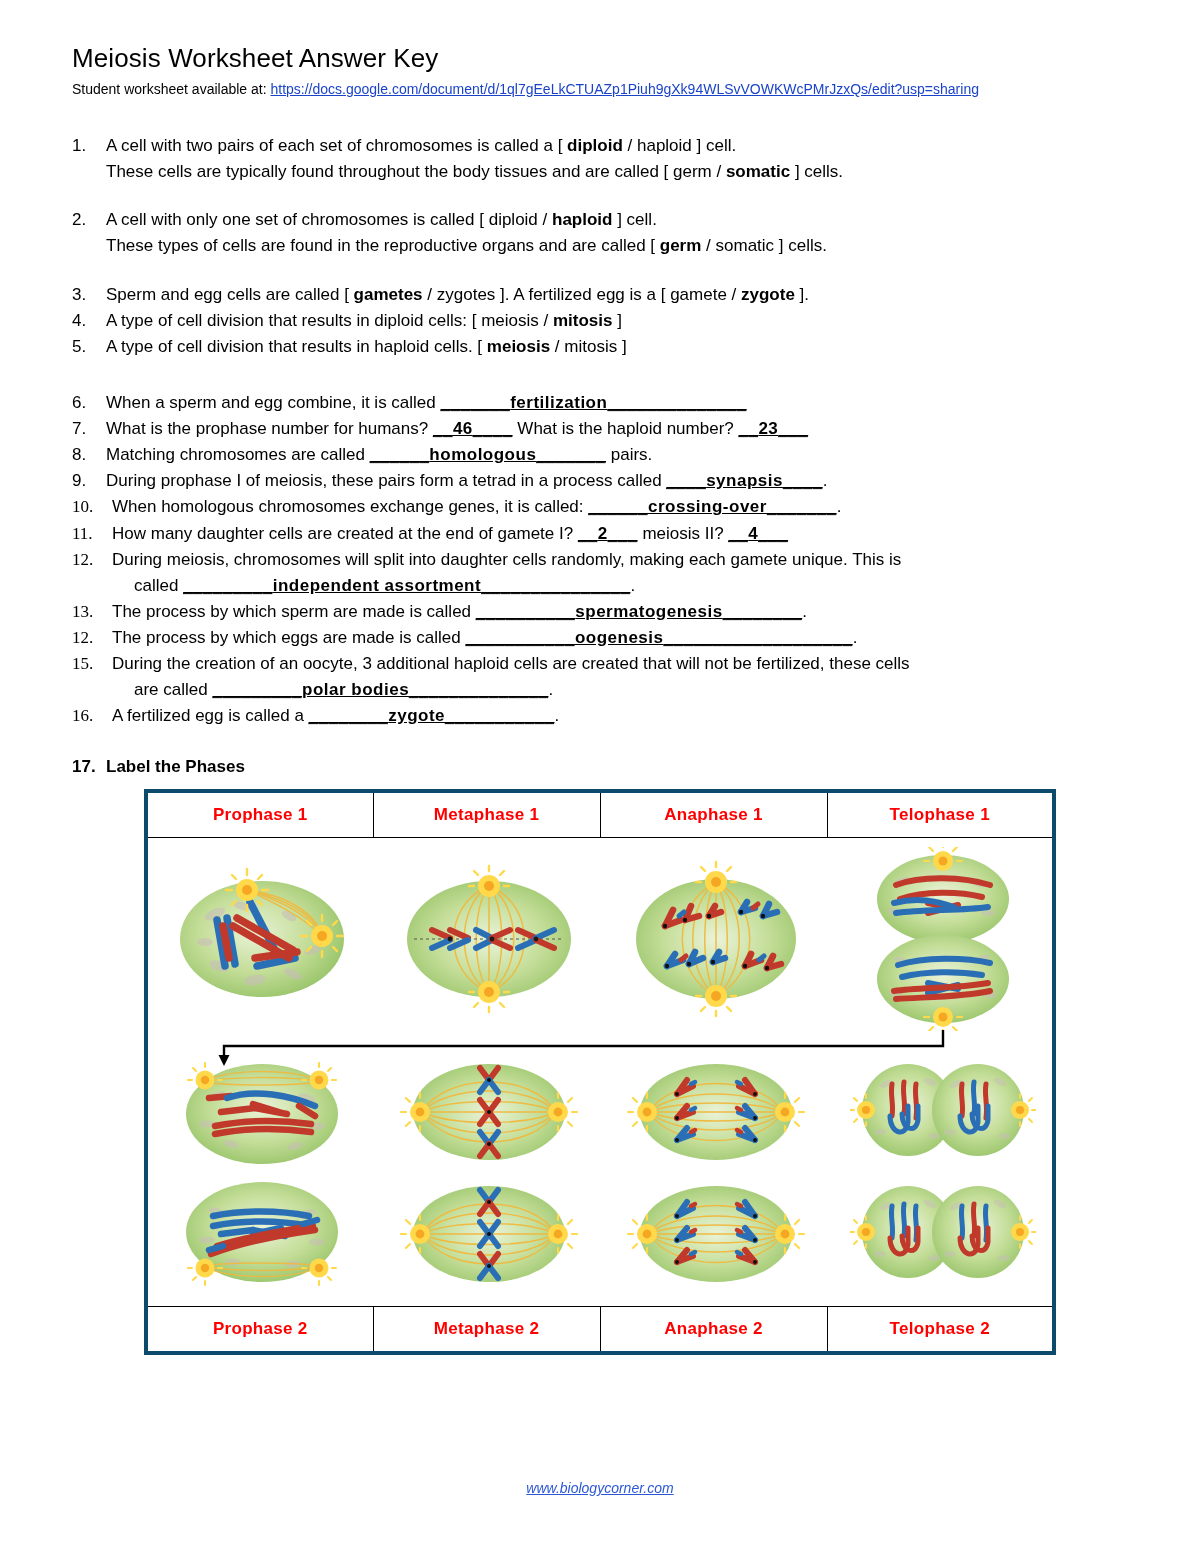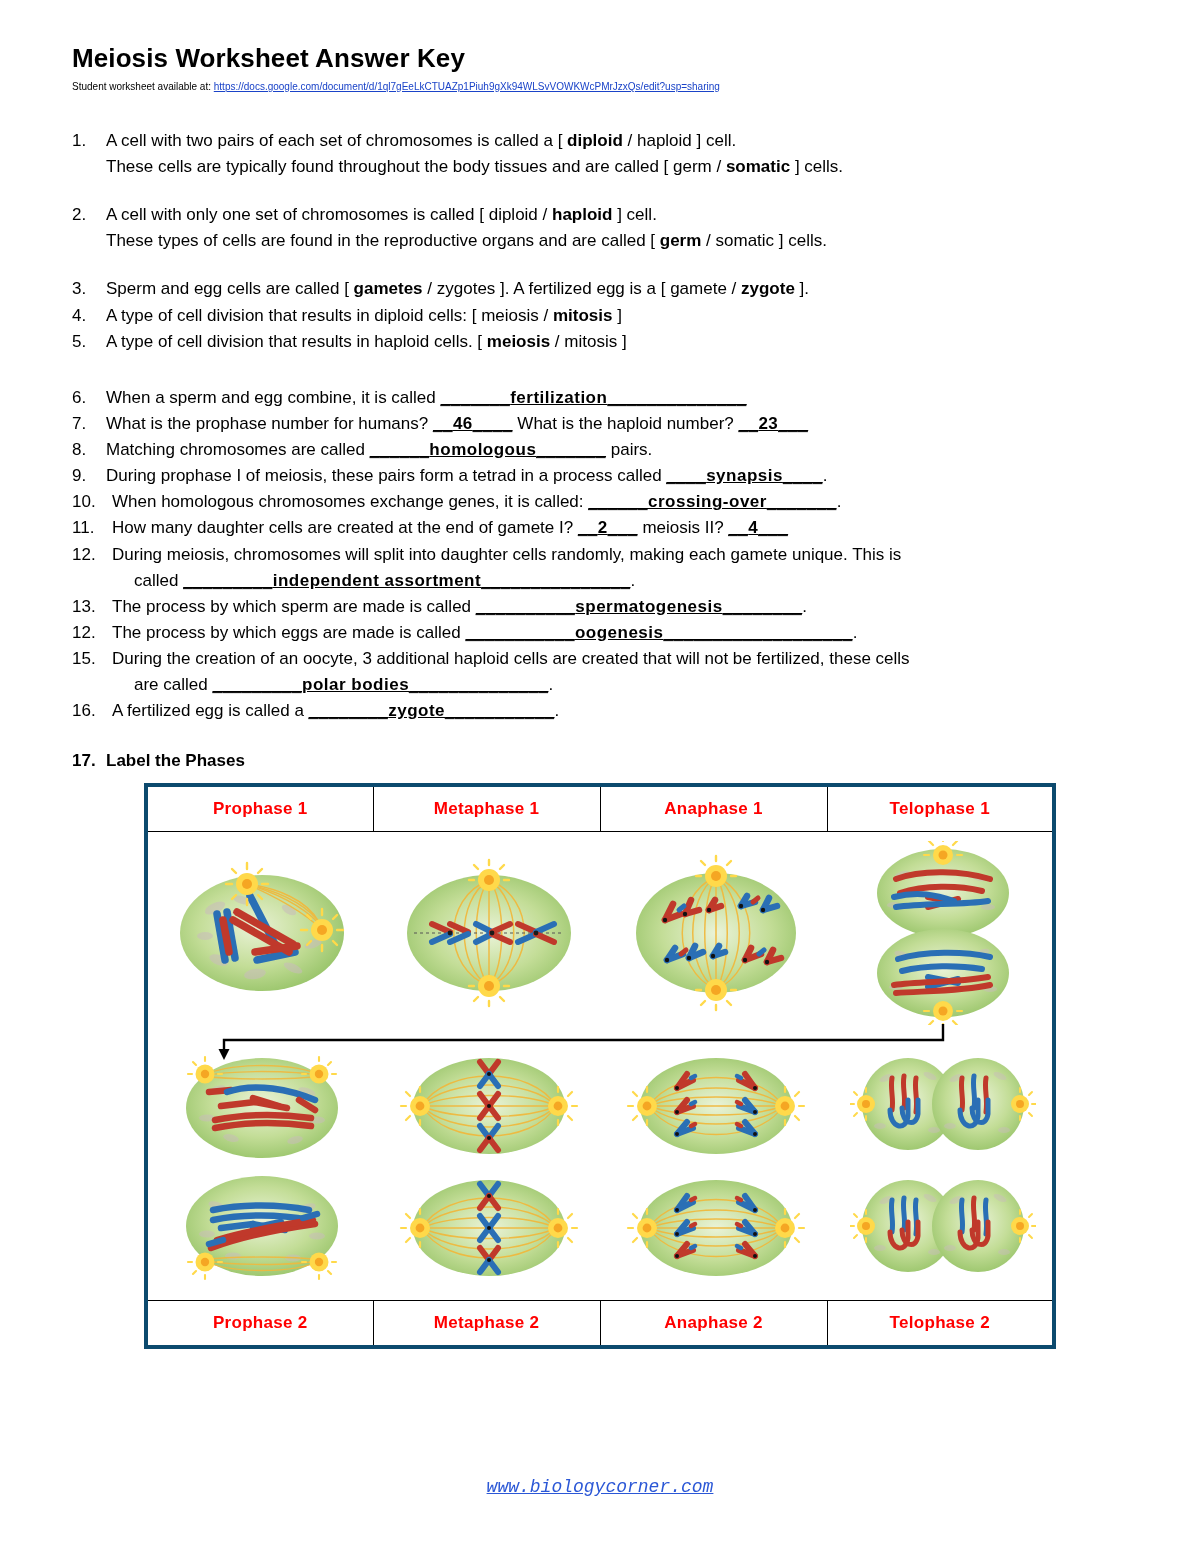--- a/index.html
+++ b/index.html
@@ -15,27 +15,27 @@
   .page{
     position:relative;
     width:1200px;
     min-height:1553px;
     box-sizing:border-box;
     padding:44px 72px 0 72px;
   }
   
   .doc-title{
     font-size:26px;
-    font-weight:bold;
+    font-weight:normal;
     letter-spacing:0.1px;
     margin:0 0 6px 0;
     line-height:1.15;
   }
   .subline{
-    font-size:10px;
+    font-size:14px;
     line-height:1.3;
     margin:0 0 20px 0;
     white-space:nowrap;
   }
   .subline a, .link{
     color:#1a43c8;
     text-decoration:underline;
   }
   
   .qlist{ margin:0; padding:0; list-style:none; }
@@ -47,21 +47,21 @@
     padding-left:34px;
   }
   .q .num{
     position:absolute;
     left:0;
     top:0;
     width:30px;
     text-align:left;
   }
   .q.wide{ padding-left:40px; }
-  .q.wide .num{ width:36px; }
+  .q.wide .num{ width:36px;font-family:Liberation Serif, serif; }
   .sub{
     font-size:17px;
     line-height:1.42;
     padding-left:34px;
     margin:0 0 2px 0;
   }
   .sub2{ padding-left:62px; }
   .gap-sm{ height:16px; }
   .gap-md{ height:22px; }
   .gap-lg{ height:30px; }
@@ -128,23 +128,23 @@
     pointer-events:none;
   }
   
   .footer{
     position:absolute;
     left:0; right:0;
     bottom:56px;
     text-align:center;
   }
   .footer .link{
-    font-family:Liberation Mono, monospace;
+    font-family:Liberation Sans, sans-serif;
     font-style:italic;
-    font-size:18px;
+    font-size:14px;
     color:#2b57d6;
   }
   svg{ display:block; }
 </style>
 </head>
 <body>
 
 <div class="page">
 
   <h1 class="doc-title">Meiosis Worksheet Answer Key</h1>

